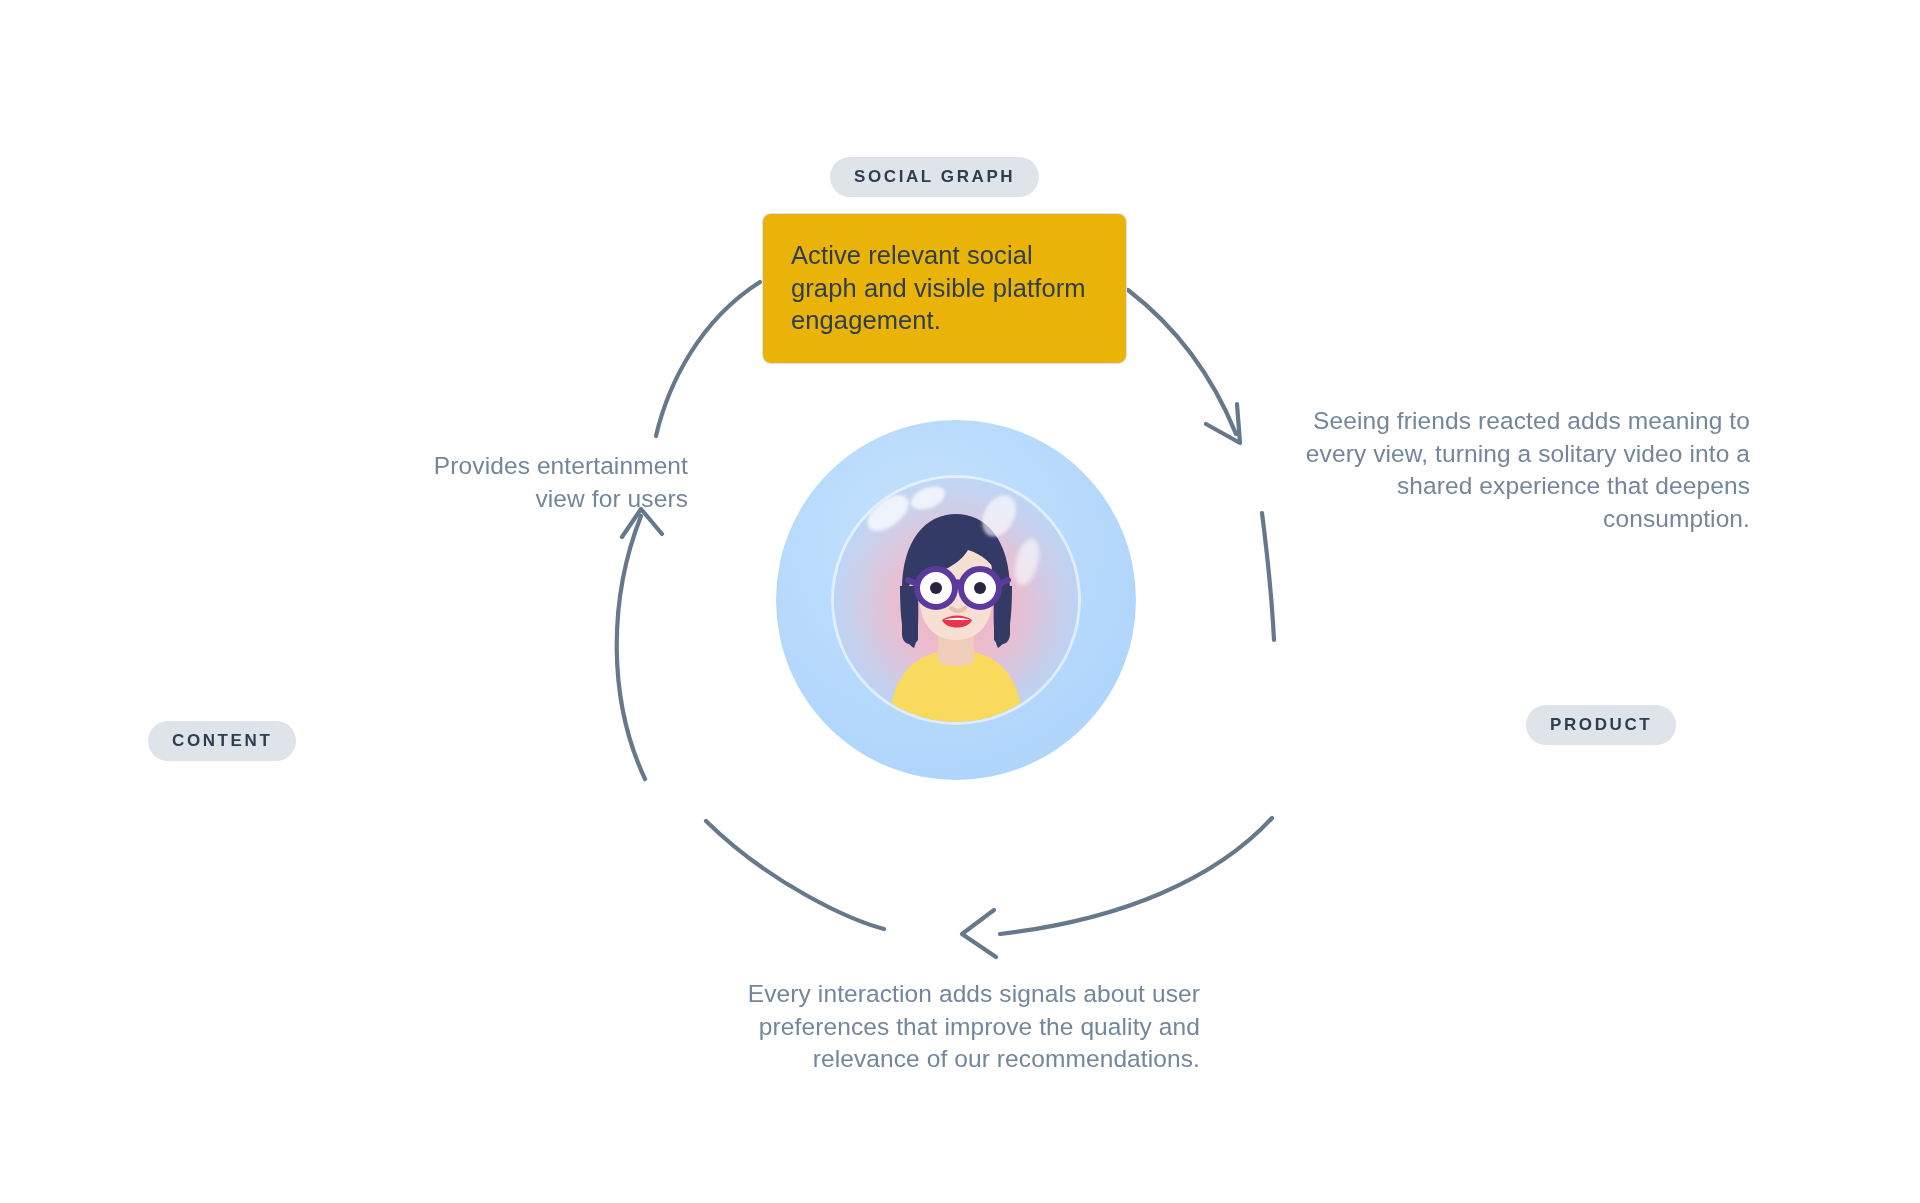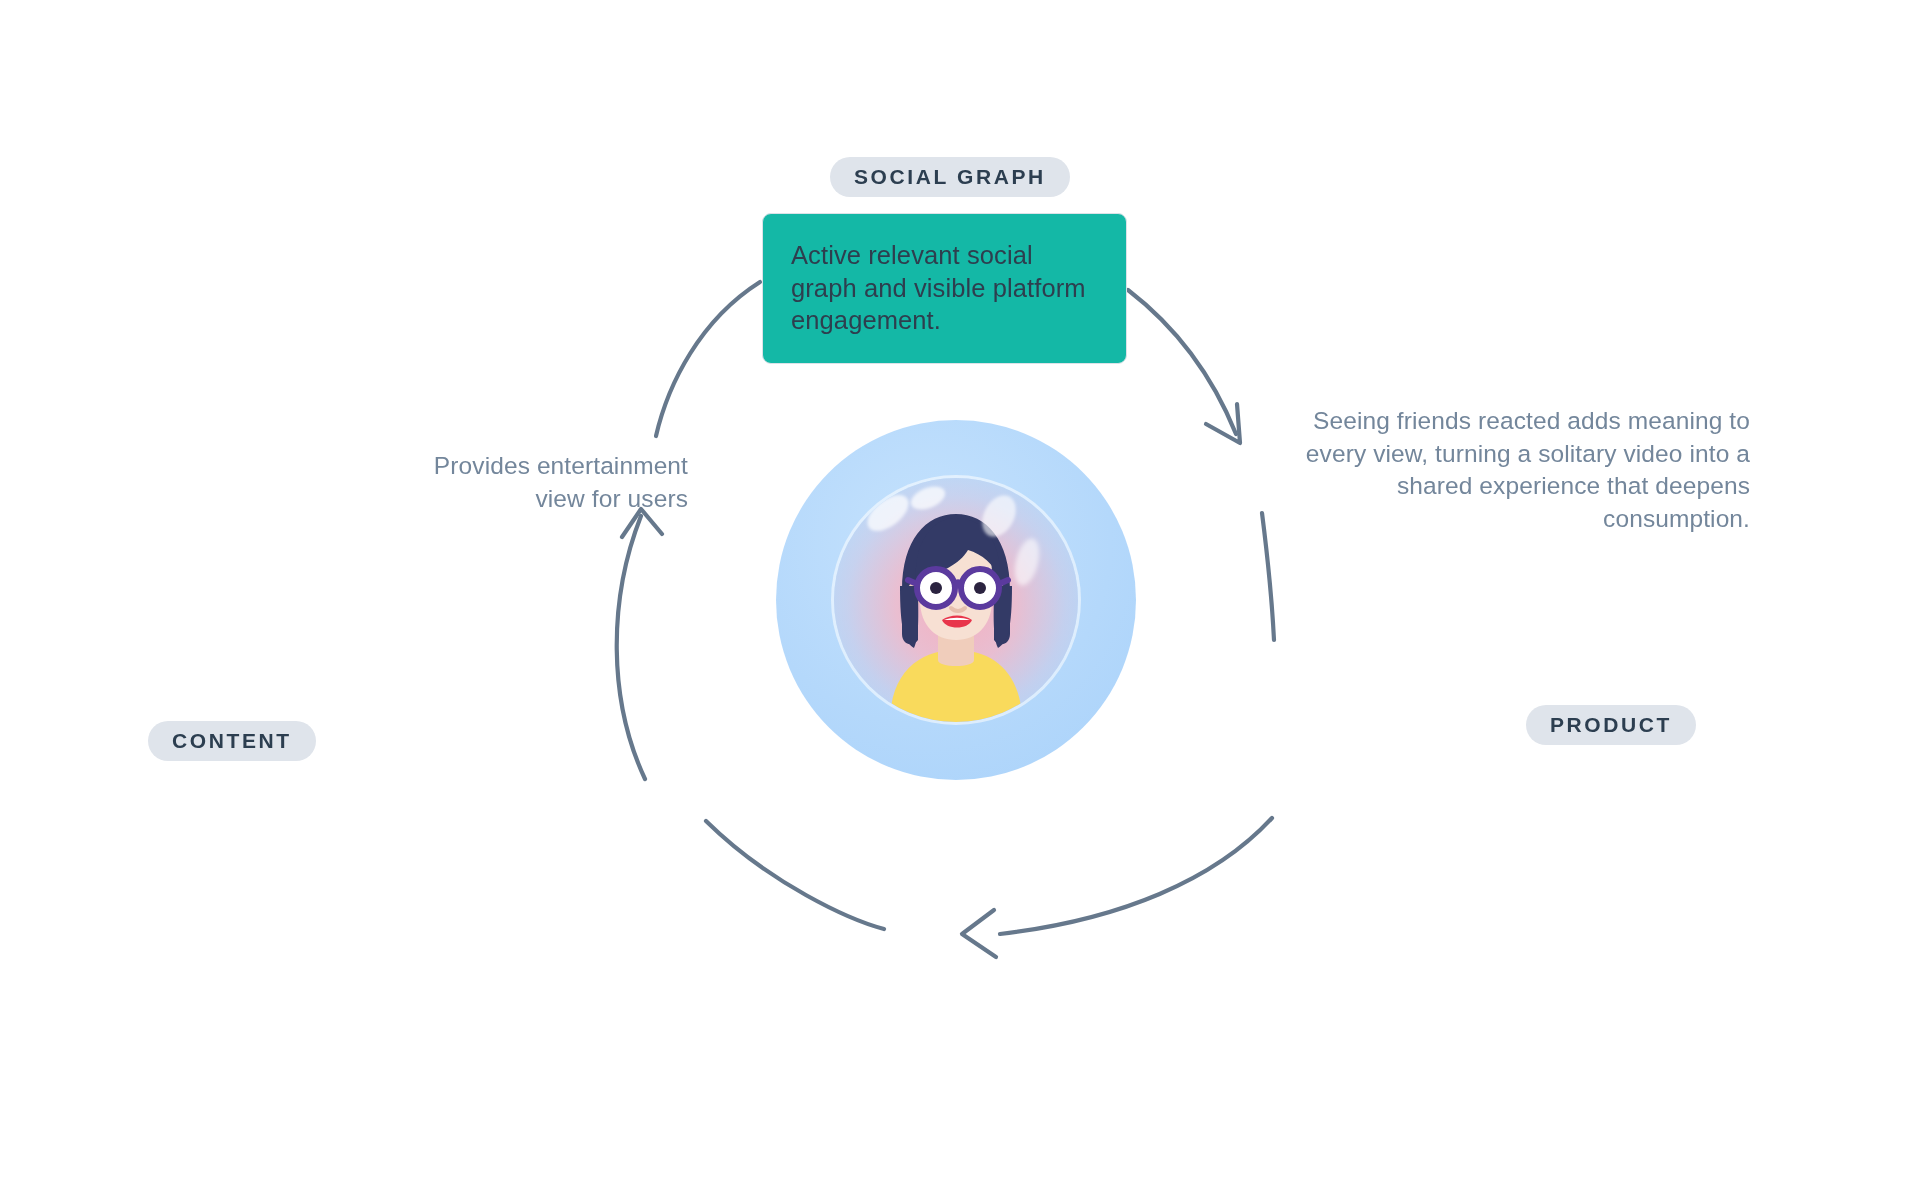--- a/index.html
+++ b/index.html
@@ -29,38 +29,38 @@
     height: 1203px;
     pointer-events: none;
   }
 
   
   .pill {
     position: absolute;
     background: #dfe4eb;
     color: #2c3e50;
     border-radius: 999px;
-    font-size: 21px;
+    font-size: 17px;
     font-weight: bold;
     letter-spacing: 2.6px;
     text-align: center;
     line-height: 40px;
     height: 40px;
     white-space: nowrap;
     box-sizing: border-box;
     padding: 0 24px;
   }
   #pill-social  { left: 830px;  top: 157px; }
   #pill-content { left: 148px;  top: 705px; margin-top: 16px; }
   #pill-product { left: 1526px; top: 705px; }
 
   
   .card {
     position: absolute;
-    background: #14b8a6;
+    background: #eab308;
     border: 1px solid #dbe2e8;
     border-radius: 9px;
     color: #2e3e4e;
     font-size: 25.5px;
     line-height: 1.28;
     letter-spacing: 0.1px;
     box-sizing: border-box;
     padding: 25px 28px 26px 28px;
   }
   #card-social {
@@ -182,20 +182,21 @@
   <div class="pill" id="pill-product">PRODUCT</div>
 
   <div class="card" id="card-social">Active relevant social graph and visible platform engagement.</div>
 
 
 
   <div class="note" id="note-left">Provides entertainment view for users</div>
 
   <div class="note" id="note-right">Seeing friends reacted adds meaning to every view, turning a solitary video into a shared experience that deepens consumption.</div>
 
+  <div class="note" id="note-bottom">Every interaction adds signals about user preferences that improve the quality and relevance of our recommendations.</div>
 
   <div id="avatar-wrap">
     <div id="avatar-outer"></div>
 
     <div id="avatar-bubble">
 
       <svg id="person" viewBox="0 0 244 244">
         <defs>
           <clipPath id="bubbleClip">
             <circle cx="122" cy="122" r="122"></circle>

